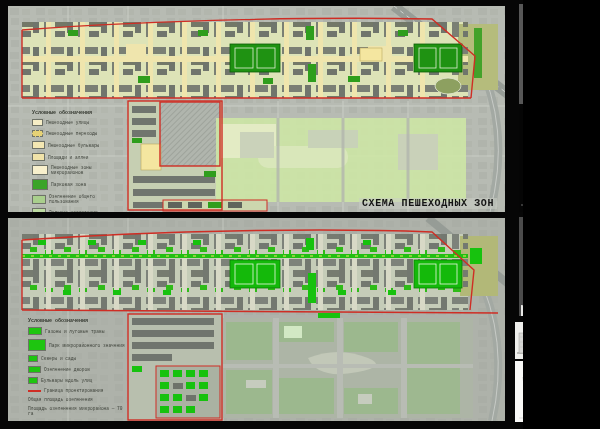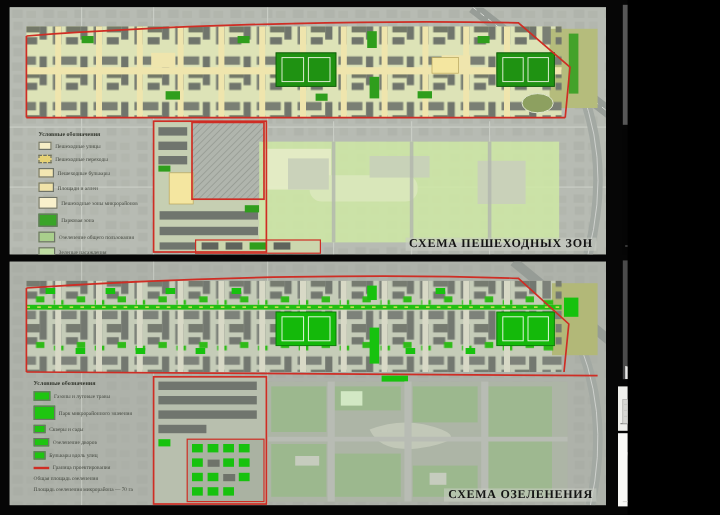--- a/index.html
+++ b/index.html
@@ -1,17 +1,17 @@
 <!DOCTYPE html>
 <html><head>
 <meta charset="utf-8">
 <style>
   html,body{margin:0;padding:0;background:#000;}
   #board{position:relative;width:523px;height:429px;background:#060606;overflow:hidden;
-         font-family:Liberation Serif, serif;}
+         font-family:Liberation Mono, monospace;}
   .map{position:absolute;left:8px;width:497px;overflow:hidden;background:#b7bbb3;}
   #map1{top:6px;height:206px;}
   #map2{top:218px;height:203px;}
   .map svg{position:absolute;left:0;top:0;}
   .map-caption{position:absolute;right:8px;bottom:3px;font-weight:bold;font-size:10px;
                letter-spacing:.6px;color:#141414;background:rgba(202,206,197,.55);
                padding:0 3px;white-space:nowrap;}
   .legend{position:absolute;z-index:5;color:#3c4038;}
   #legend1{left:24px;top:104px;width:94px;}
   #legend2{left:20px;top:100px;width:98px;}
@@ -370,21 +370,20 @@
           <span class="swatch sw-i" style="background: rgb(30, 197, 16);"></span>
           <span class="legend-label">Бульвары вдоль улиц</span>
         </div>
       <div class="legend-row">
           <span class="swatch sw-line" style="background: rgb(207, 45, 36);"></span>
           <span class="legend-label">Граница проектирования</span>
         </div>
       <div class="legend-note">Общая площадь озеленения</div>
       <div class="legend-note">Площадь озеленения микрорайона — 70 га</div>
     </div>
-    <div class="map-caption">СХЕМА ОЗЕЛЕНЕНИЯ</div>
   </div>
 
   <div class="panel" id="panel1">
     <svg width="80" height="100" viewBox="0 0 80 100">
       <polygon points="16,96 80,96 80,58 44,50" fill="#d9d9d7"></polygon>
       <rect x="18" y="34" width="13" height="32" fill="#e2e2e0"></rect>
       <polygon points="31,34 37,31 37,60 31,66" fill="#bcbcba"></polygon>
       <rect x="24" y="14" width="12" height="24" fill="#d8d8d6"></rect>
       <polygon points="36,14 41,12 41,34 36,38" fill="#b4b4b2"></polygon>
       <rect x="44" y="26" width="17" height="52" fill="#ededeb"></rect>

